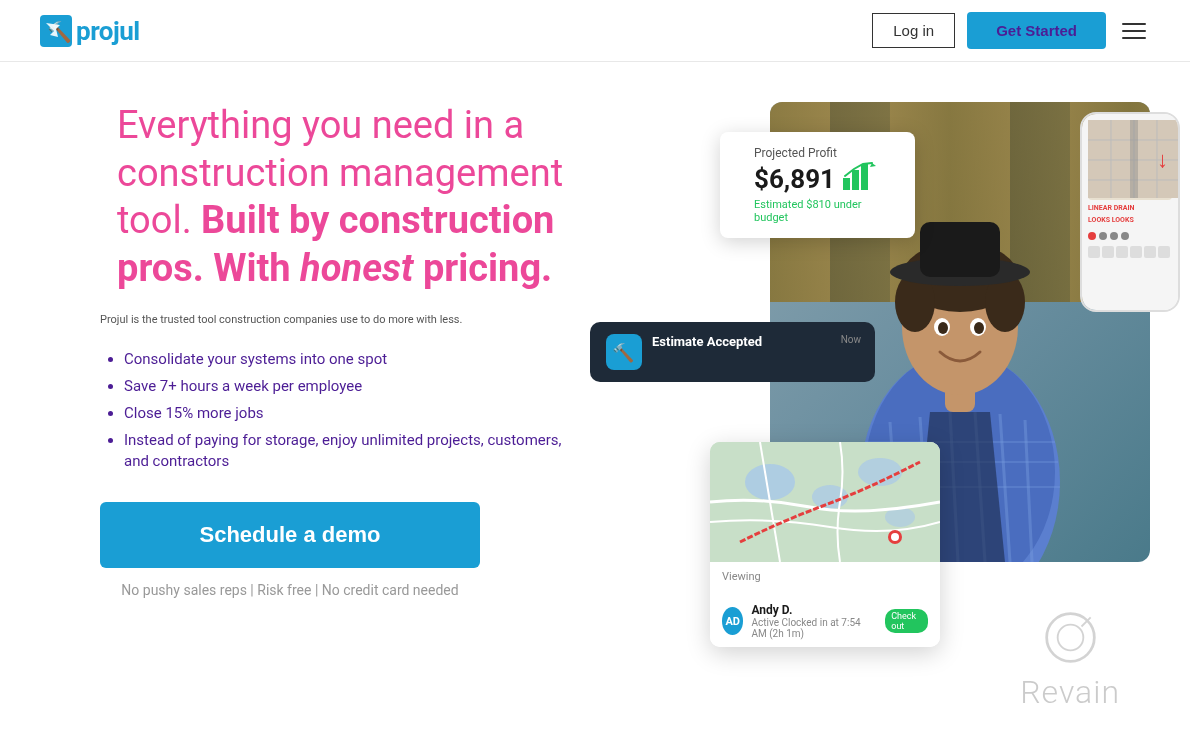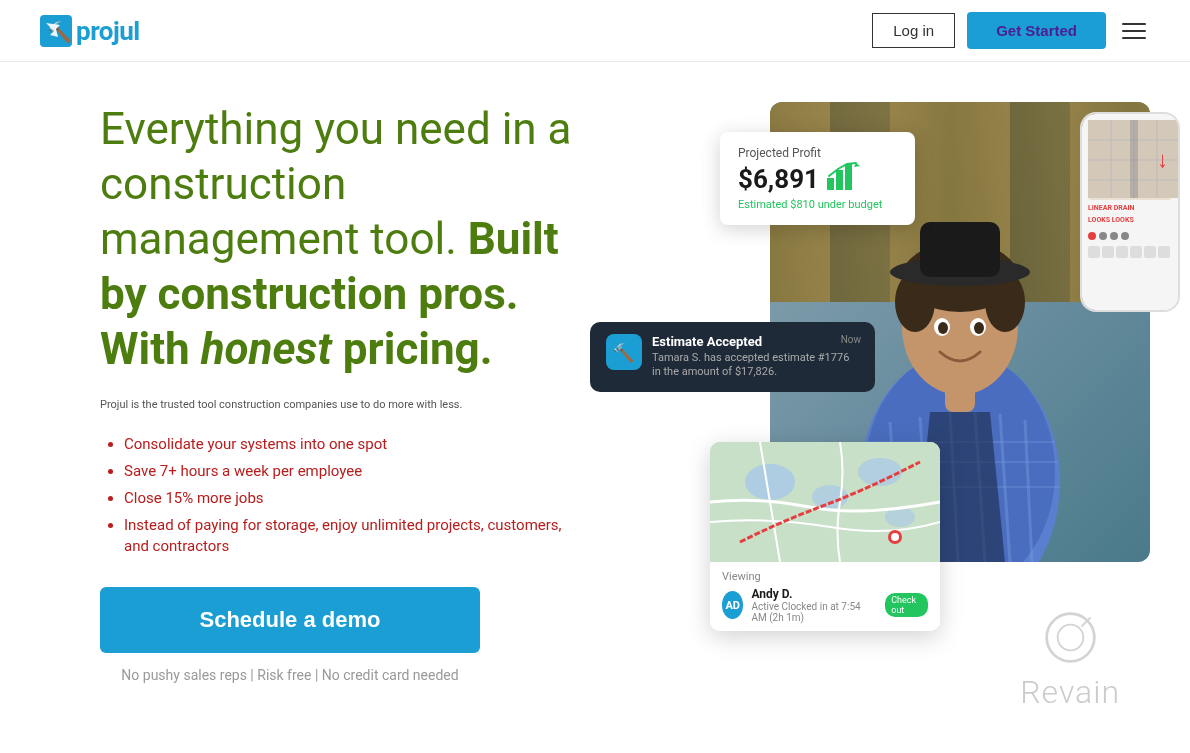--- a/index.html
+++ b/index.html
@@ -74,25 +74,26 @@
       height: calc(753px - 74px);
       position: relative;
     }
 
     
     .left-col {
       flex: 0 0 500px;
       padding-right: 20px;
     }
     .headline {
-      font-size: 44px;
+      font-size: 38px;
       font-weight: 400;
-      color: #4d7c0f;
+      color: #ec4899;
       line-height: 1.25;
       margin-bottom: 20px;
+      margin-left: 17px;
     }
     .headline strong {
       font-weight: 700;
     }
     .headline em {
       font-style: italic;
       font-weight: 700;
     }
     .subheadline {
       font-size: 11px;
@@ -100,21 +101,21 @@
       line-height: 1.5;
       margin-bottom: 20px;
     }
     .features-list {
       list-style: disc;
       padding-left: 24px;
       margin-bottom: 30px;
     }
     .features-list li {
       font-size: 15px;
-      color: #b91c1c;
+      color: #4c1d95;
       margin-bottom: 6px;
       line-height: 1.4;
     }
     .btn-demo {
       display: block;
       width: 380px;
       padding: 20px;
       background: #1a9ed4;
       color: #fff;
       font-size: 22px;
@@ -141,21 +142,21 @@
       justify-content: center;
     }
 
     
     .profit-card {
       position: absolute;
       top: 30px;
       left: 120px;
       background: #fff;
       border-radius: 8px;
-      padding: 14px 18px;
+      padding: 14px 34px;
       box-shadow: 0 4px 20px rgba(0,0,0,0.18);
       z-index: 10;
       width: 195px;
     }
     .profit-label {
       font-size: 12px;
       color: #555;
       margin-bottom: 2px;
     }
     .profit-amount {
@@ -241,21 +242,21 @@
       background: #c8dfc8;
       position: relative;
     }
     .map-footer {
       padding: 8px 12px;
       background: #fff;
     }
     .map-viewing {
       font-size: 11px;
       color: #888;
-      margin-bottom: 4px;
+      margin-bottom: 20px;
     }
     .map-user-row {
       display: flex;
       align-items: center;
       gap: 8px;
     }
     .map-avatar {
       width: 28px;
       height: 28px;
       background: #1a9ed4;
@@ -462,21 +463,20 @@
       </div>
       <div class="profit-sub">Estimated $810 under budget</div>
     </div>
 
     <div class="notification-card" style="position:absolute;top:220px;left:-10px;z-index:20;">
       <div class="notif-icon-box">
         <span>🔨</span>
       </div>
       <div class="notif-content">
         <div class="notif-title">Estimate Accepted</div>
-        <div class="notif-body">Tamara S. has accepted estimate #1776 in the amount of $17,826.</div>
       </div>
       <div class="notif-time">Now</div>
     </div>
 
     <div class="map-card">
       <div class="map-visual">
         <svg width="230" height="120" viewBox="0 0 230 120">
 
           <rect width="230" height="120" fill="#c8dfc8"></rect>
 

